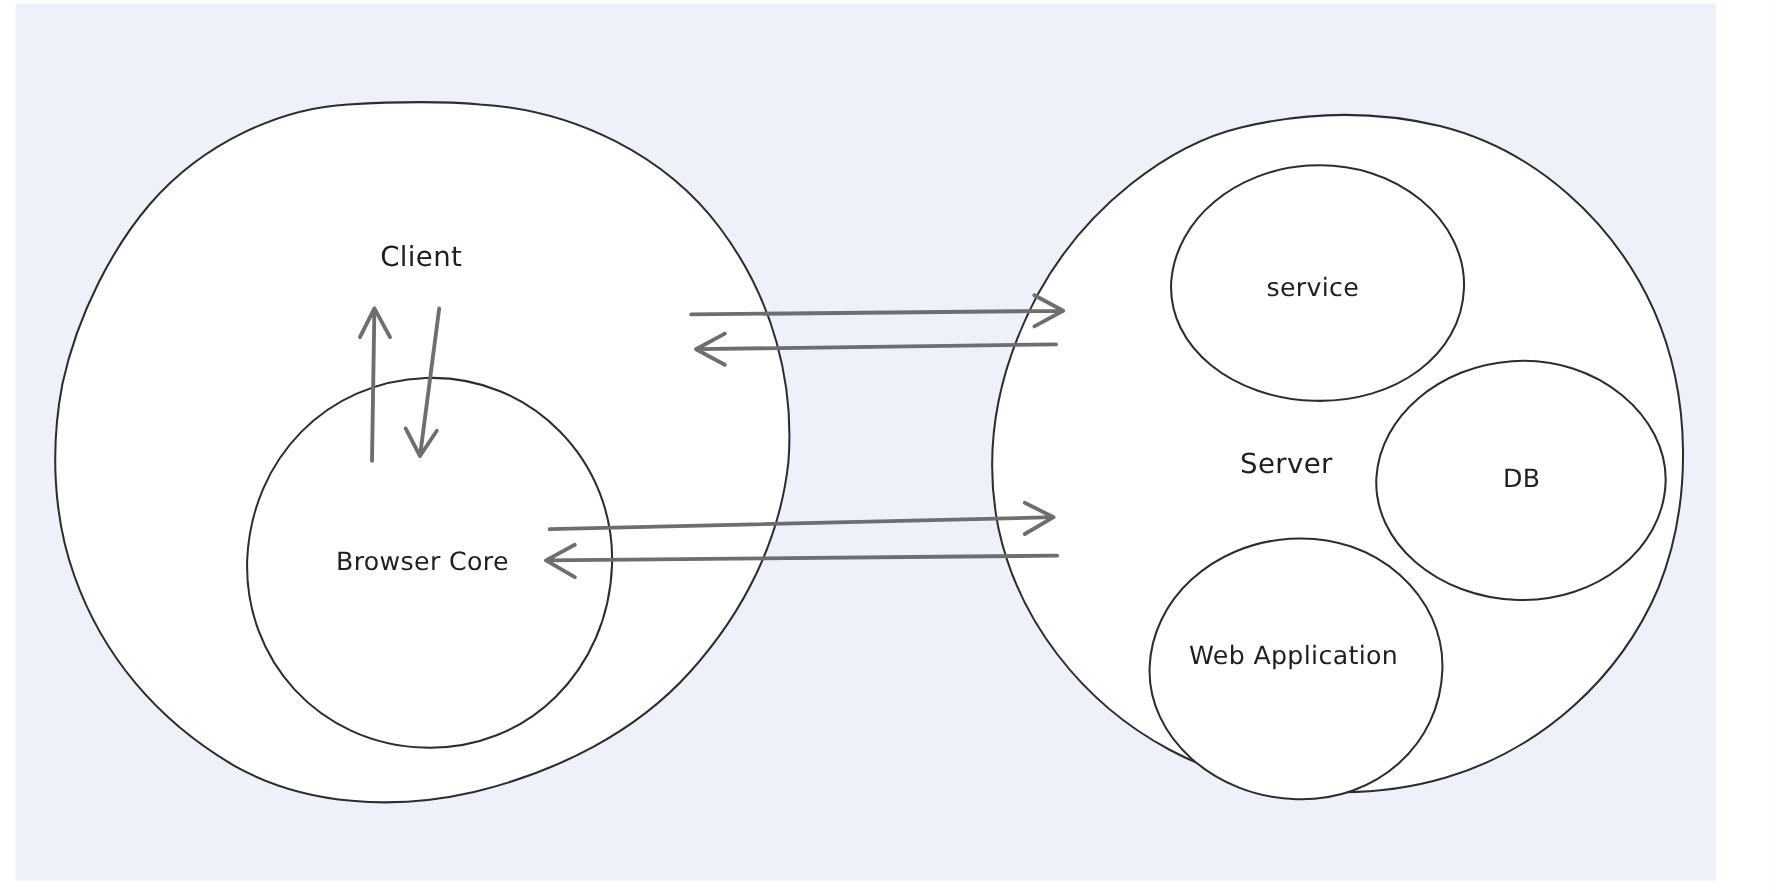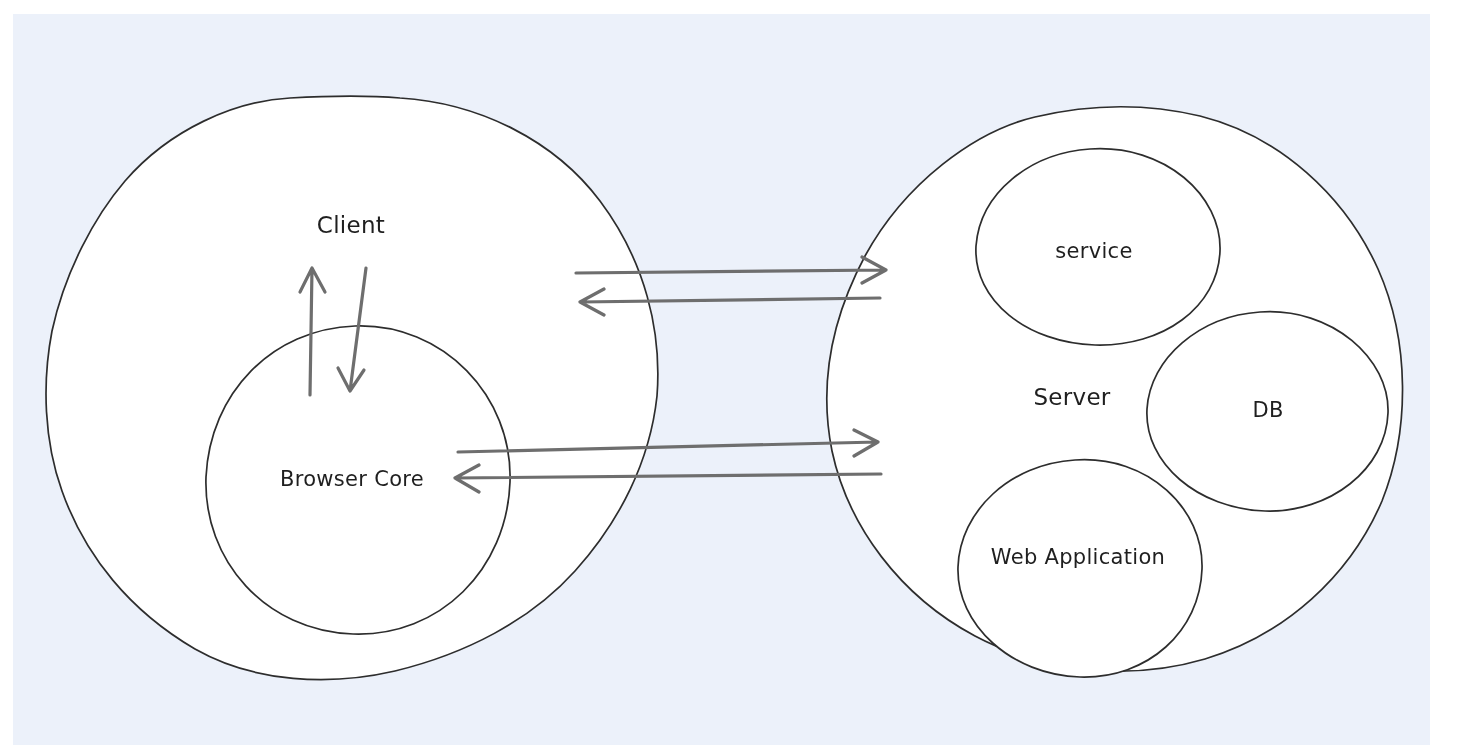--- a/index.html
+++ b/index.html
@@ -8,21 +8,20 @@
     background: #ffffff;
     width: 1478px;
     height: 746px;
     overflow: hidden;
     font-family: "DejaVu Sans", sans-serif;
   }
   .stage {
     position: relative;
     width: 1478px;
     height: 530px;
-    margin-top: 11px;
   }
   svg.diagram {
     position: absolute;
     left: 0;
     top: 0;
     display: block;
   }
   .shape {
     stroke-width: 1.7;
     stroke-linejoin: round;

